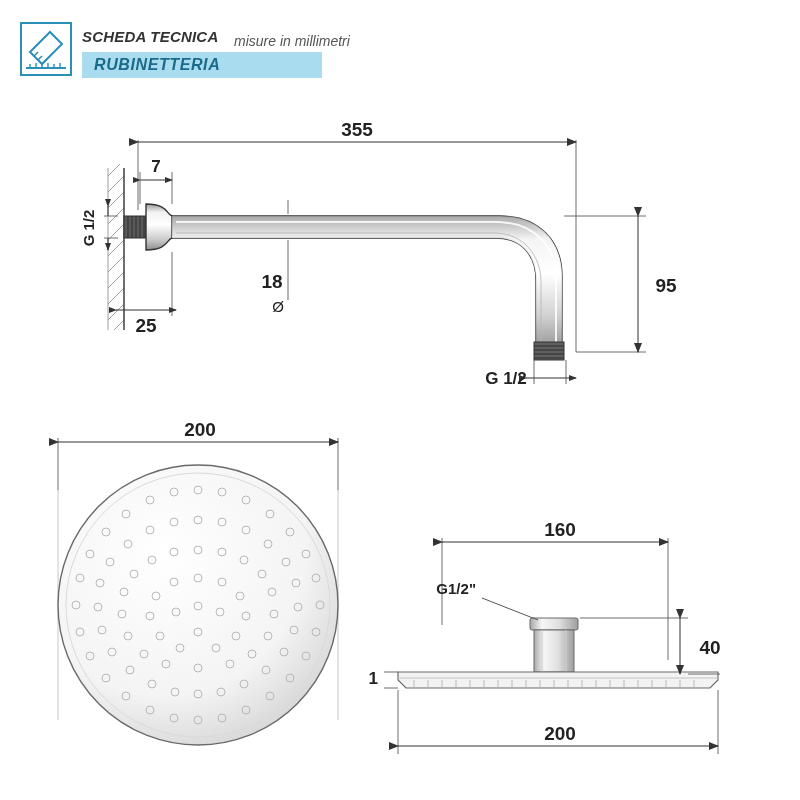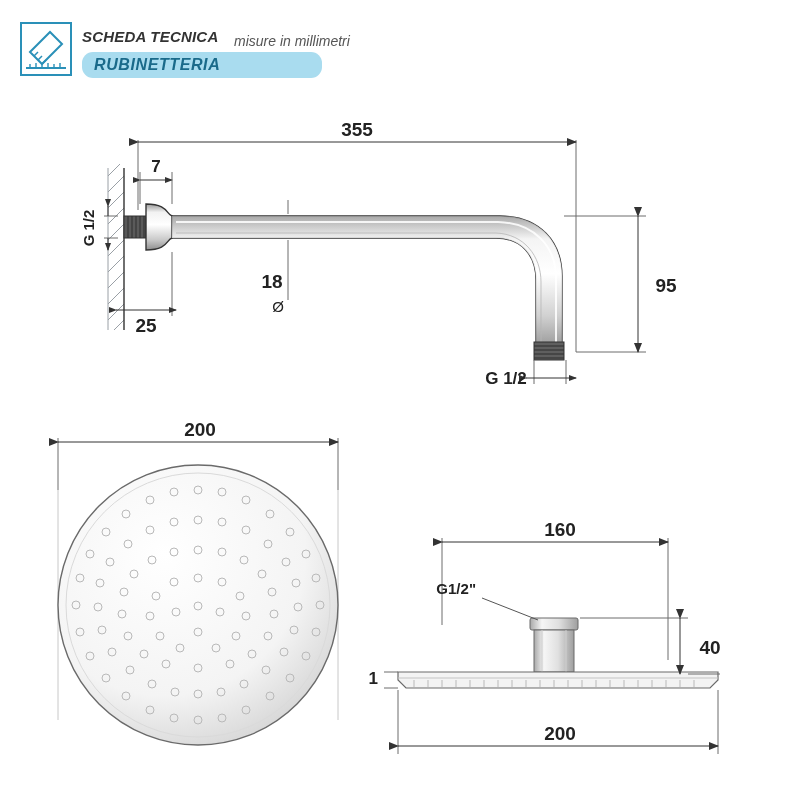--- a/index.html
+++ b/index.html
@@ -20,21 +20,20 @@
     font-size:15px;font-weight:bold;font-style:italic;color:#333;
     letter-spacing:.2px;white-space:nowrap;
   }
   .hdr-sub{
     position:absolute;left:214px;top:19px;
     font-size:14px;font-style:italic;color:#555;white-space:nowrap;
   }
   .hdr-band{
     position:absolute;left:62px;top:38px;width:240px;height:26px;
     background:#a9dcef;
-    border-radius:11px;
   }
   .hdr-band span{
     position:absolute;left:12px;top:4px;
     font-size:16px;font-weight:bold;font-style:italic;color:#1a6a8a;
     letter-spacing:.6px;
   }
 
   svg{position:absolute;left:0;top:0;overflow:visible;}
 </style>
 </head>

